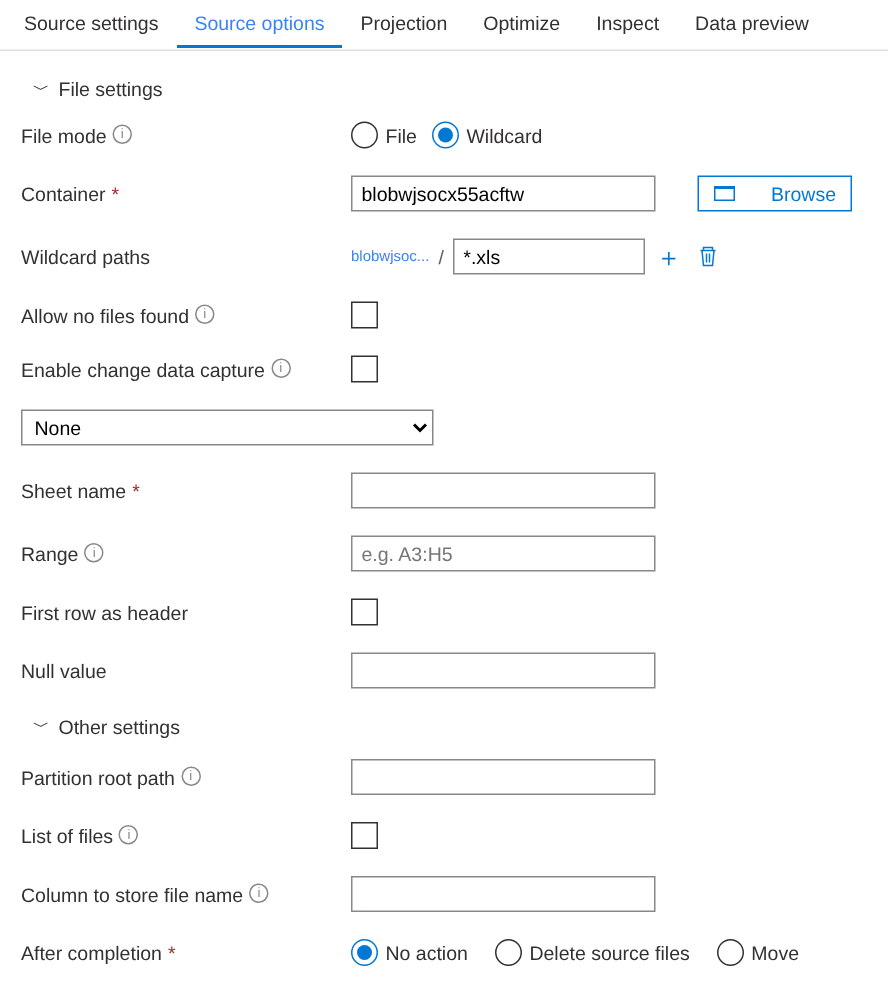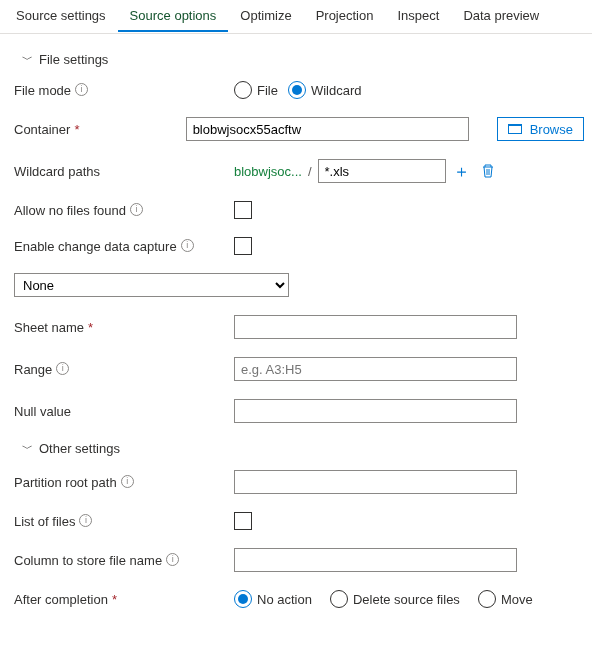--- a/index.html
+++ b/index.html
@@ -1,57 +1,57 @@
 <!DOCTYPE html>
 <html><head>
 <meta charset="utf-8">
 <style>
   *{box-sizing:border-box}
   body{margin:0;padding:0;font-family:"Segoe UI",Arial,sans-serif;font-size:13px;color:#323130;background:#fff;width:592px}
   .tabs{display:flex;border-bottom:1px solid #e1dfdd;height:34px;align-items:center;padding:0 4px;gap:0}
   .tab{padding:7px 12px;color:#323130;cursor:pointer;border-bottom:2px solid transparent;font-size:13px}
-  .tab.active{color:#14532d;border-bottom:2px solid #0078d4;font-weight:400}
+  .tab.active{color:#3b82f6;border-bottom:2px solid #0078d4;font-weight:400}
   .content{padding:18px 8px 8px 8px}
   .section-header{display:flex;align-items:center;cursor:pointer;margin-bottom:14px;padding-left:14px}
   .section-header.second{margin-top:18px;margin-bottom:14px}
   .chev{display:inline-block;margin-right:6px;font-size:11px;transform:rotate(0deg);color:#323130}
   .section-title{font-size:13px}
   .row{display:flex;align-items:center;margin-bottom:18px;padding-left:6px}
   .label{width:220px;display:flex;align-items:flex-start;gap:4px}
   .req{color:#a4262c}
   .info-icn{display:inline-flex;align-items:center;justify-content:center;width:13px;height:13px;border:1px solid #8a8886;border-radius:50%;font-size:9px;color:#8a8886;line-height:1;font-family:Arial}
   .controls{display:flex;align-items:center;gap:10px}
   .radio{display:flex;align-items:center;gap:5px;cursor:pointer}
   .radio-circ{width:18px;height:18px;border:1px solid #323130;border-radius:50%;display:inline-flex;align-items:center;justify-content:center}
   .radio.selected .radio-circ{border-color:#0078d4}
   .radio-dot{width:10px;height:10px;border-radius:50%;background:#0078d4;display:none}
   .radio.selected .radio-dot{display:block}
   input[type=text].txt{height:24px;border:1px solid #8a8886;padding:0 6px;font-size:13px;font-family:inherit}
-  .txt.w-full{width:283px}
-  .btn-browse{display:flex;align-items:center;gap:8px;height:24px;border:1px solid #0078d4;color:#0078d4;background:#fff;padding:0 10px;cursor:pointer;font-size:13px}
+  .txt.w-full{width:203px}
+  .btn-browse{display:flex;align-items:center;gap:24px;height:24px;border:1px solid #0078d4;color:#0078d4;background:#fff;padding:0 10px;cursor:pointer;font-size:13px}
   .folder-icn{width:14px;height:10px;border:1px solid #0078d4;border-top:2px solid #0078d4;position:relative}
-  .wildprefix{color:#15803d;font-size:13px;max-width:74px;overflow:hidden;text-overflow:ellipsis;white-space:nowrap}
+  .wildprefix{color:#3b82f6;font-size:10px;max-width:74px;overflow:hidden;text-overflow:ellipsis;white-space:nowrap}
   .slash{color:#605e5c}
   .txt.w-wild{width:128px}
   .icon-btn{width:20px;height:20px;display:inline-flex;align-items:center;justify-content:center;color:#0078d4;cursor:pointer;font-size:17px}
   .chk{width:18px;height:18px;border:1px solid #323130;display:inline-block;cursor:pointer}
   select.sel{height:24px;width:275px;border:1px solid #8a8886;font-family:inherit;font-size:13px;padding:0 4px;background:#fff}
   .gap-browse{margin-left:18px}
   .wild-row .controls{gap:6px}
   .after-row .controls{gap:18px}
   .trash-icn svg{display:block}
 </style>
 </head>
 <body>
 
 <div class="tabs">
   <div class="tab">Source settings</div>
   <div class="tab active">Source options</div>
+  <div class="tab">Projection</div>
   <div class="tab">Optimize</div>
-  <div class="tab">Projection</div>
   <div class="tab">Inspect</div>
   <div class="tab">Data preview</div>
 </div>
 
 <div class="content">
 
   <div class="section-header">
     <span class="chev">﹀</span>
     <span class="section-title">File settings</span>
   </div>
@@ -147,20 +147,28 @@
   <div class="row">
     <div class="label">
       <span>Range</span>
       <span class="info-icn">i</span>
     </div>
     <div class="controls">
       <input type="text" class="txt w-full" placeholder="e.g. A3:H5" style="">
     </div>
   </div>
 
+  <div class="row">
+    <div class="label">
+      <span>First row as header</span>
+    </div>
+    <div class="controls">
+      <span class="chk"></span>
+    </div>
+  </div>
 
   <div class="row">
     <div class="label">
       <span>Null value</span>
     </div>
     <div class="controls">
       <input type="text" class="txt w-full" style="">
     </div>
   </div>
 

